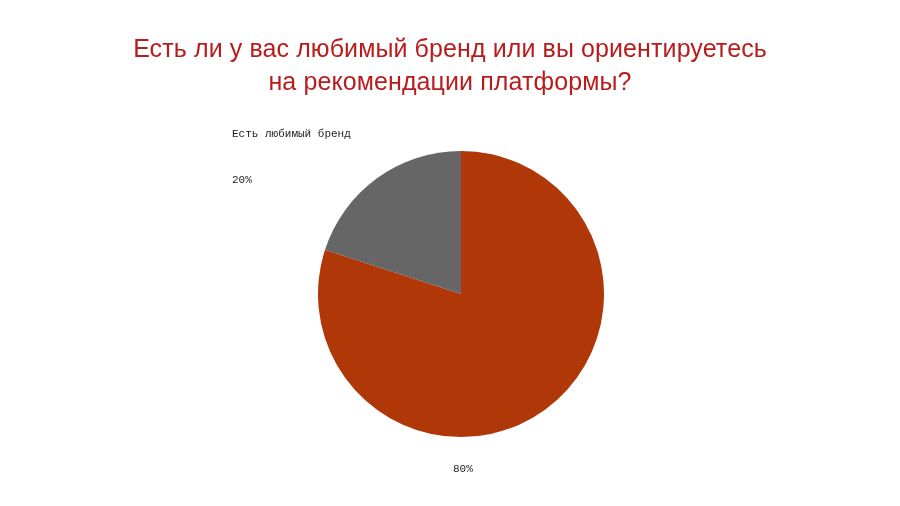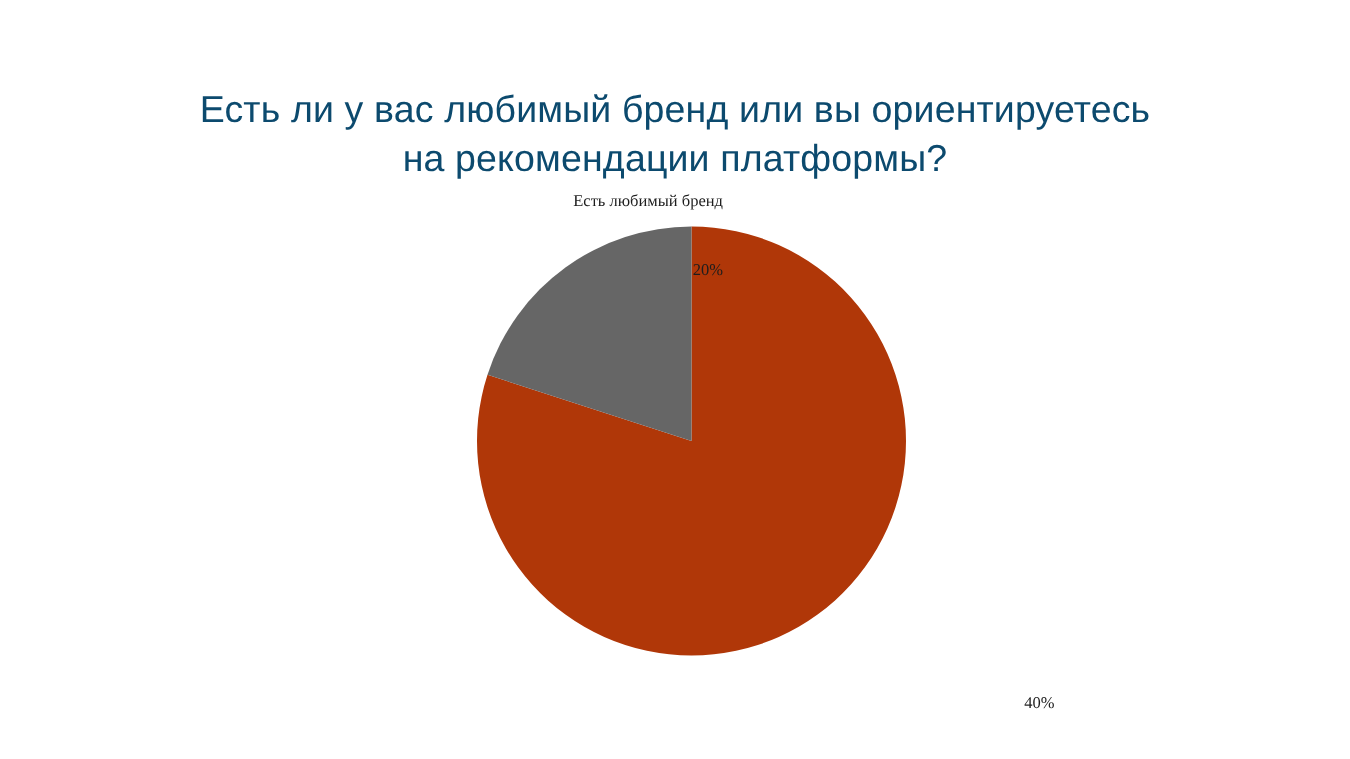--- a/index.html
+++ b/index.html
@@ -29,48 +29,47 @@
   #chart-title {
     position: absolute;
     left: 110px;
     top: 32px;
     width: 680px;
     text-align: center;
     font-family: "Liberation Sans", sans-serif;
     font-size: 25px;
     font-weight: 400;
     line-height: 33px;
-    color: #0c4a6e;
+    color: #b91c1c;
     letter-spacing: 0.1px;
     white-space: pre-line;
-    margin-top: 25px;
   }
 
   
   #pie-wrap {
     position: absolute;
     left: 0;
     top: 0;
     width: 900px;
     height: 506px;
   }
   #pie-svg {
     position: absolute;
     left: 0;
     top: 0;
   }
 
   
   .data-label {
     position: absolute;
-    font-family: Liberation Serif, serif;
+    font-family: Liberation Mono, monospace;
     font-size: 11px;
     line-height: 15px;
     color: #1d1d1d;
-    text-align: right;
+    text-align: left;
     white-space: nowrap;
   }
   .data-label .lbl-name { display: block; }
   .data-label .lbl-pct  { display: block; margin-top: 31px; }
 
   #label-brand {
     left: 232px;
     top: 127px;
     width: 250px;
   }
@@ -96,16 +95,16 @@
       <path id="slice-brand" d="M 461 294 L 325.00 249.81 A 143 143 0 0 1 461.00 151.00 Z" fill="#666666"></path>
     </svg>
   </div>
 
   <div class="data-label" id="label-brand">
     <span class="lbl-name">Есть любимый бренд</span>
     <span class="lbl-pct">20%</span>
   </div>
 
   <div class="data-label" id="label-recs">
-    <span class="lbl-pct">40%</span>
+    <span class="lbl-pct">80%</span>
   </div>
 
 </div>
 
 </body></html>

